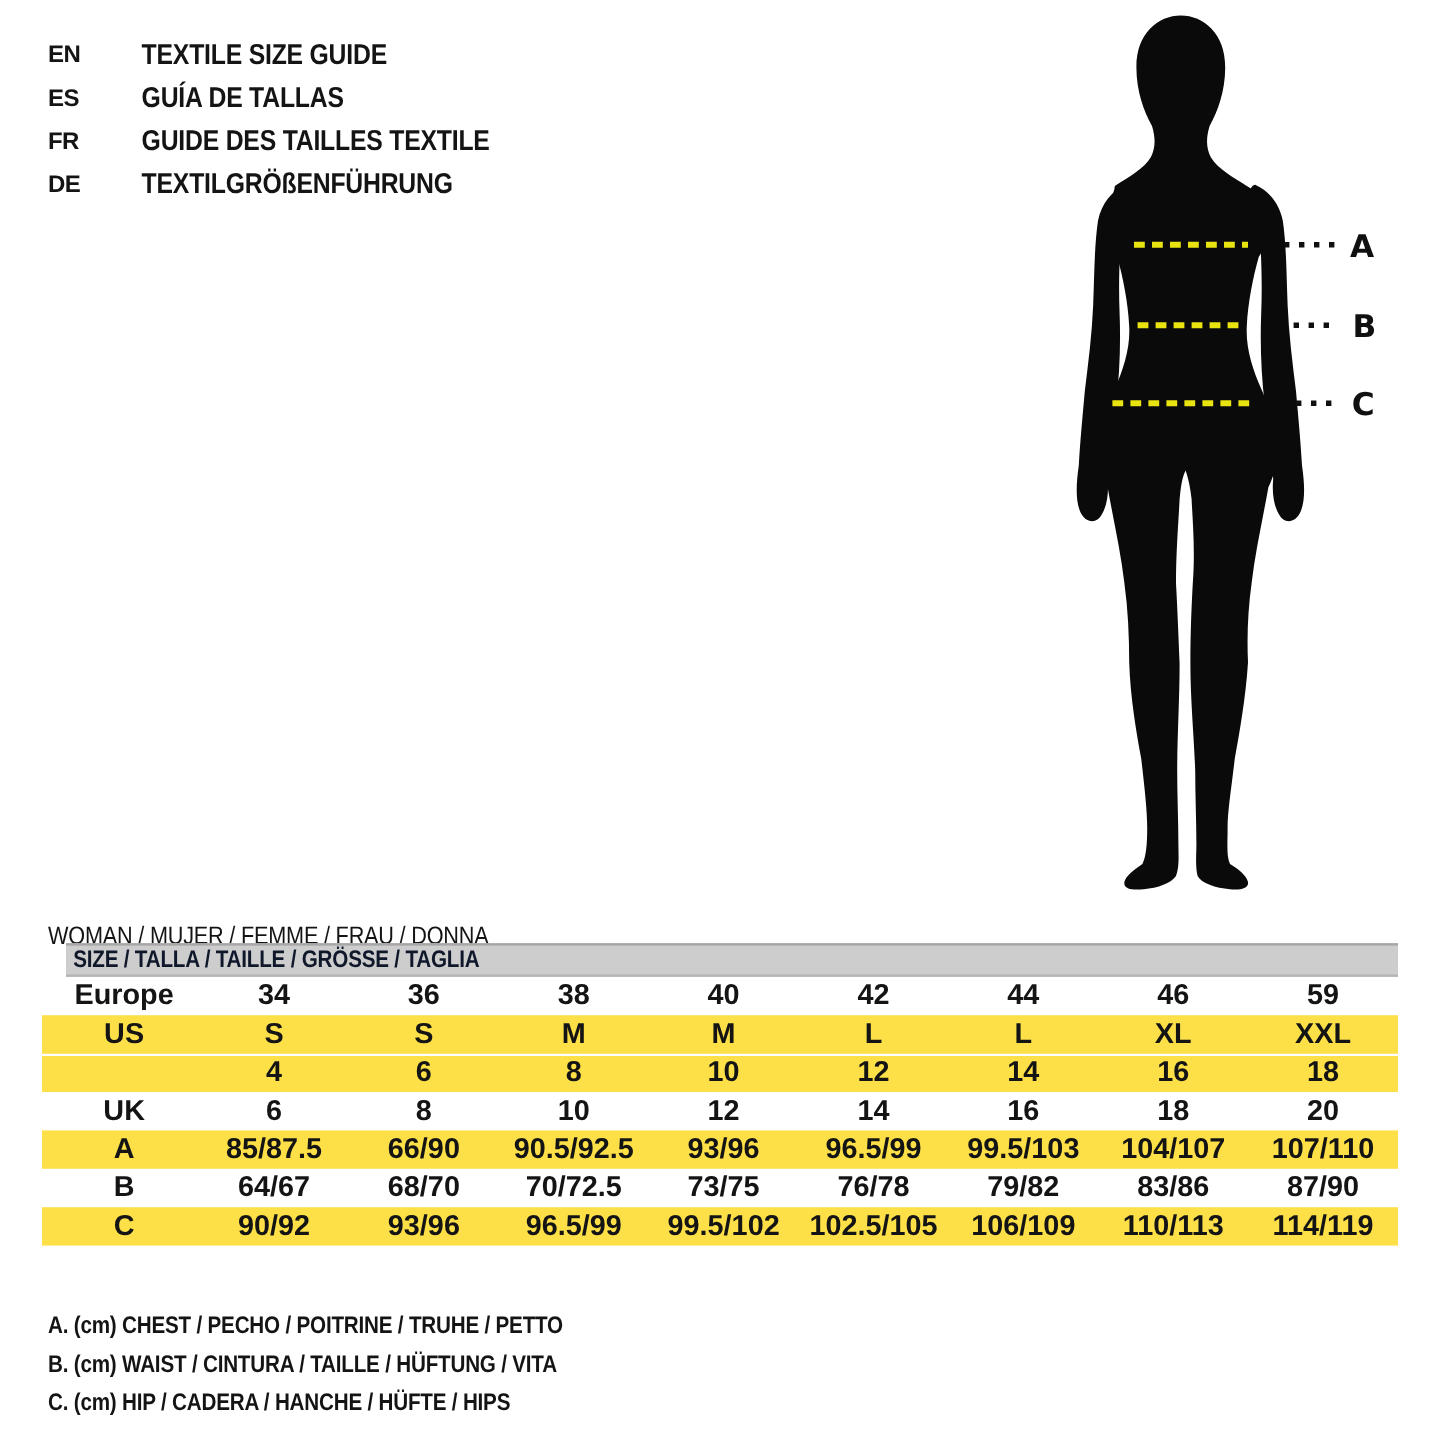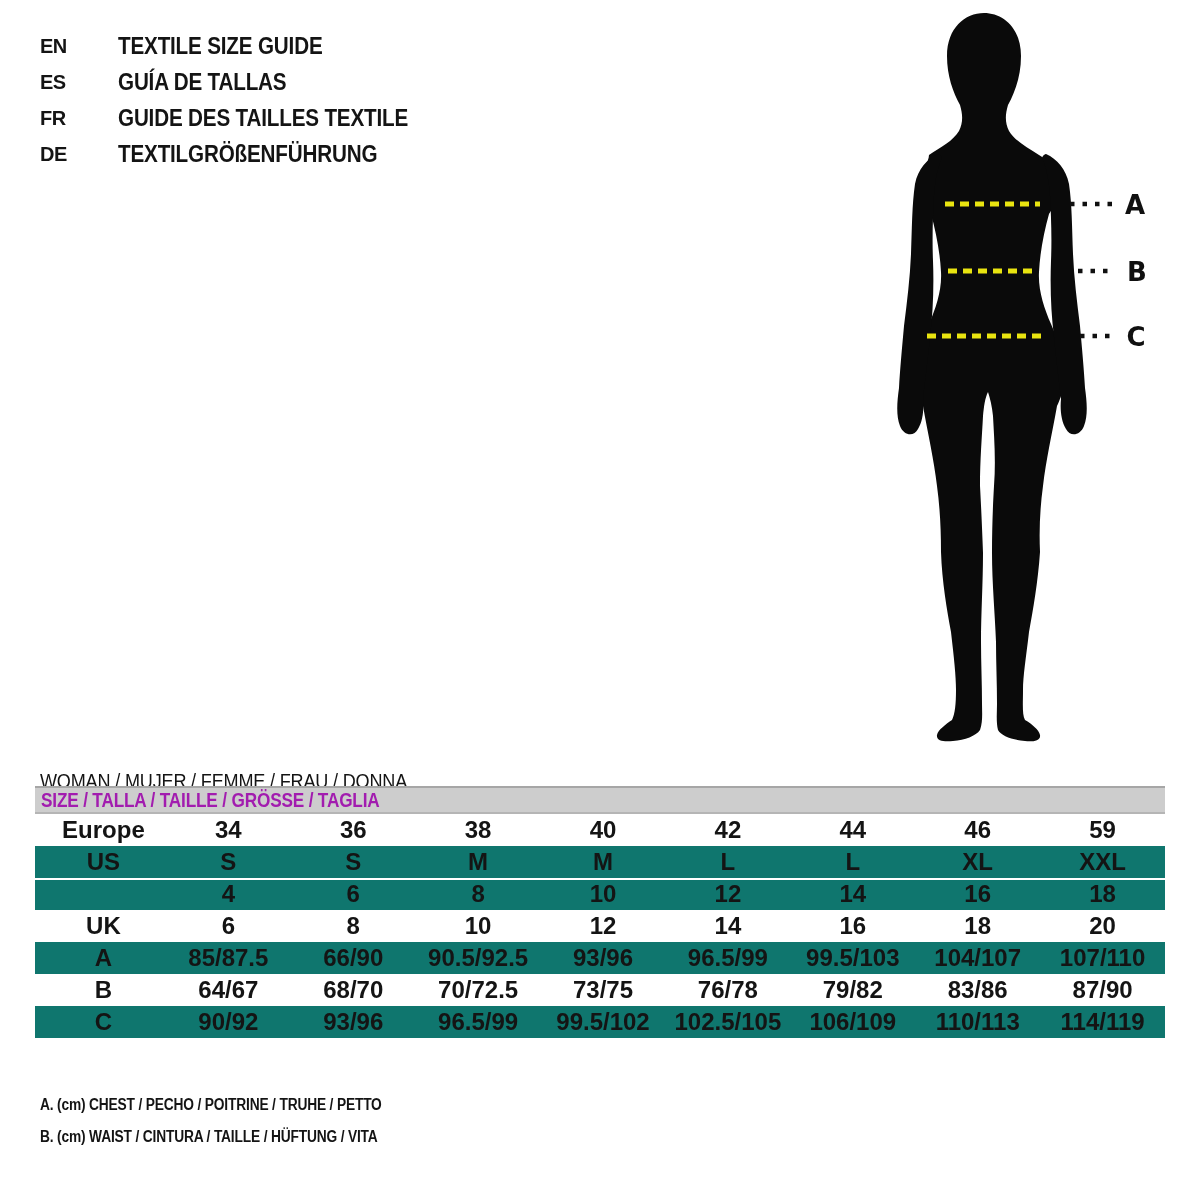--- a/index.html
+++ b/index.html
@@ -19,30 +19,30 @@
   .measure-yellow{stroke:#e9e410;stroke-width:5;fill:none;stroke-dasharray:9 6;}
   .leader-black{stroke:#101010;stroke-width:4.5;fill:none;stroke-dasharray:4.5 8;}
   .marker-label{font-family:"DejaVu Sans",sans-serif;font-weight:bold;font-size:26px;fill:#101010;}
 
   
   .gender{position:absolute;left:40px;top:768px;font-weight:normal;font-size:21px;line-height:26px;}
 
   
   .sizetable{position:absolute;left:35px;top:786px;width:1130px;font-weight:bold;}
   .thead{height:24px;line-height:24px;background:#cdcdcd;border-top:2px solid #a6a6a6;
-         border-bottom:2px solid #b5b5b5;padding-left:6px;font-size:20px;color:#a21caf;}
+         border-bottom:2px solid #b5b5b5;padding-left:6px;font-size:20px;color:#0f172a;margin-left:20px;}
   .trow{display:flex;height:32px;line-height:32px;font-size:24px;}
-  .trow.shade{background:#0f766e;}
+  .trow.shade{background:#fde047;}
   .trow.sep{box-shadow:inset 0 2px 0 #ffffff;}
   .rlabel{width:160px;padding-left:6px;box-sizing:border-box;text-align:left;}
   .cell{flex:1;text-align:center;}
 
   
   .legend{position:absolute;left:40px;top:1089px;}
-  .legend-line{height:32px;line-height:32px;font-weight:bold;font-size:16px;}
+  .legend-line{height:32px;line-height:32px;font-weight:bold;font-size:20px;}
 </style>
 </head>
 <body>
 
 <div class="page">
 
   <div class="langs">
     <div class="lang-row">
       <span class="lang-code">EN</span>
       <span class="lang-title cond">TEXTILE SIZE GUIDE</span>
@@ -251,15 +251,18 @@
     </div>
   </div>
 
   <div class="legend">
     <div class="legend-line">
       <span class="cond">A. (cm) CHEST / PECHO / POITRINE / TRUHE / PETTO</span>
     </div>
     <div class="legend-line">
       <span class="cond">B. (cm) WAIST / CINTURA / TAILLE / HÜFTUNG / VITA</span>
     </div>
+    <div class="legend-line">
+      <span class="cond">C. (cm) HIP / CADERA / HANCHE / HÜFTE / HIPS</span>
+    </div>
   </div>
 
 </div>
 
 </body></html>

